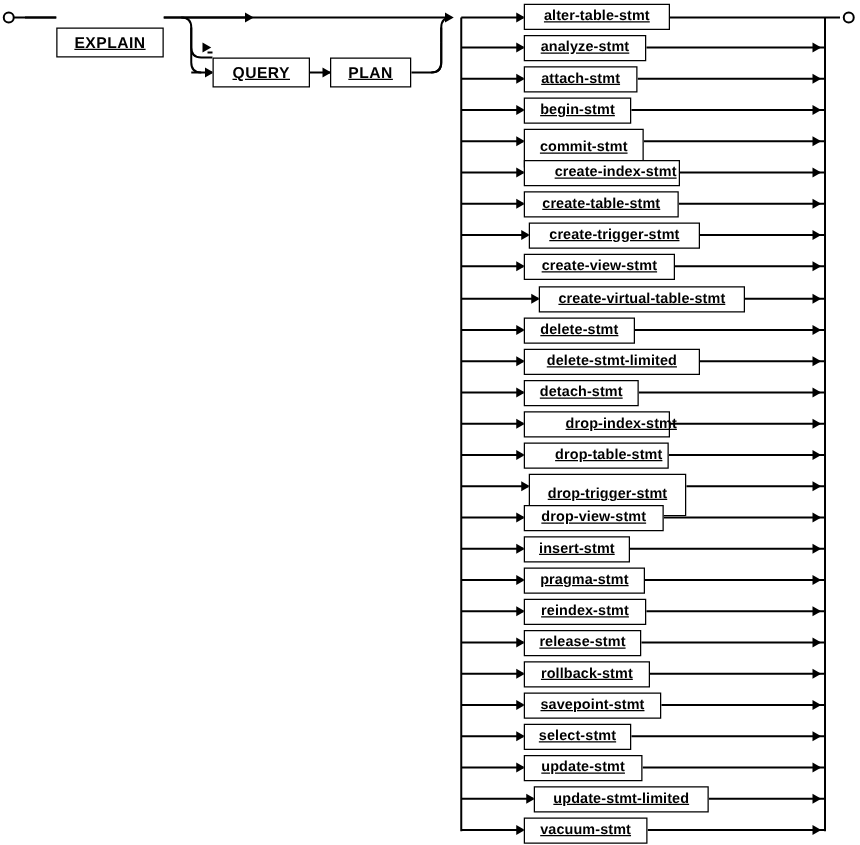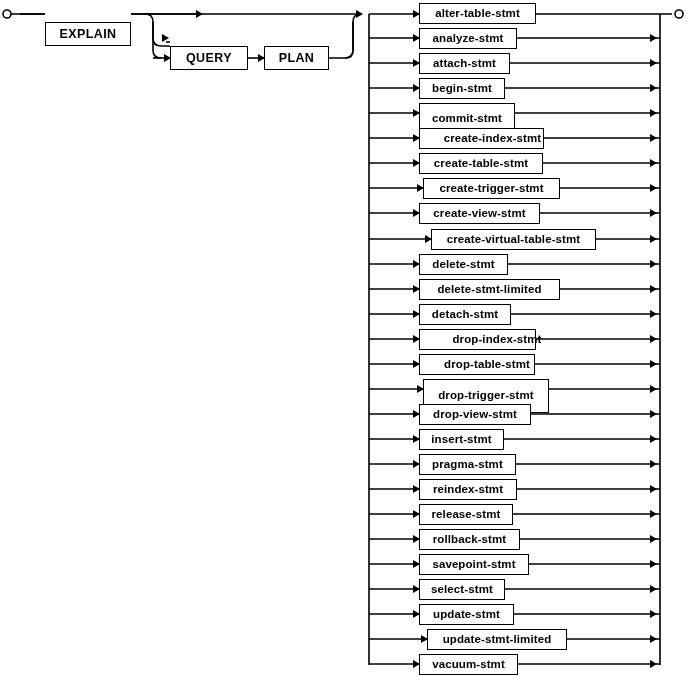--- a/index.html
+++ b/index.html
@@ -32,20 +32,21 @@
     color: #000000;
     font-family: "Liberation Sans", sans-serif;
     font-size: 11.5px;
     font-weight: bold;
     display: flex;
     align-items: center;
     justify-content: center;
     white-space: nowrap;
     letter-spacing: 0.1px;
     line-height: 1;
+    text-decoration: underline;
   }
   .node-term {
     border-radius: 0;
     font-size: 12.5px;
     letter-spacing: 0.4px;
   }
   .node-nonterm {
     border-radius: 0;
   }
 </style>

